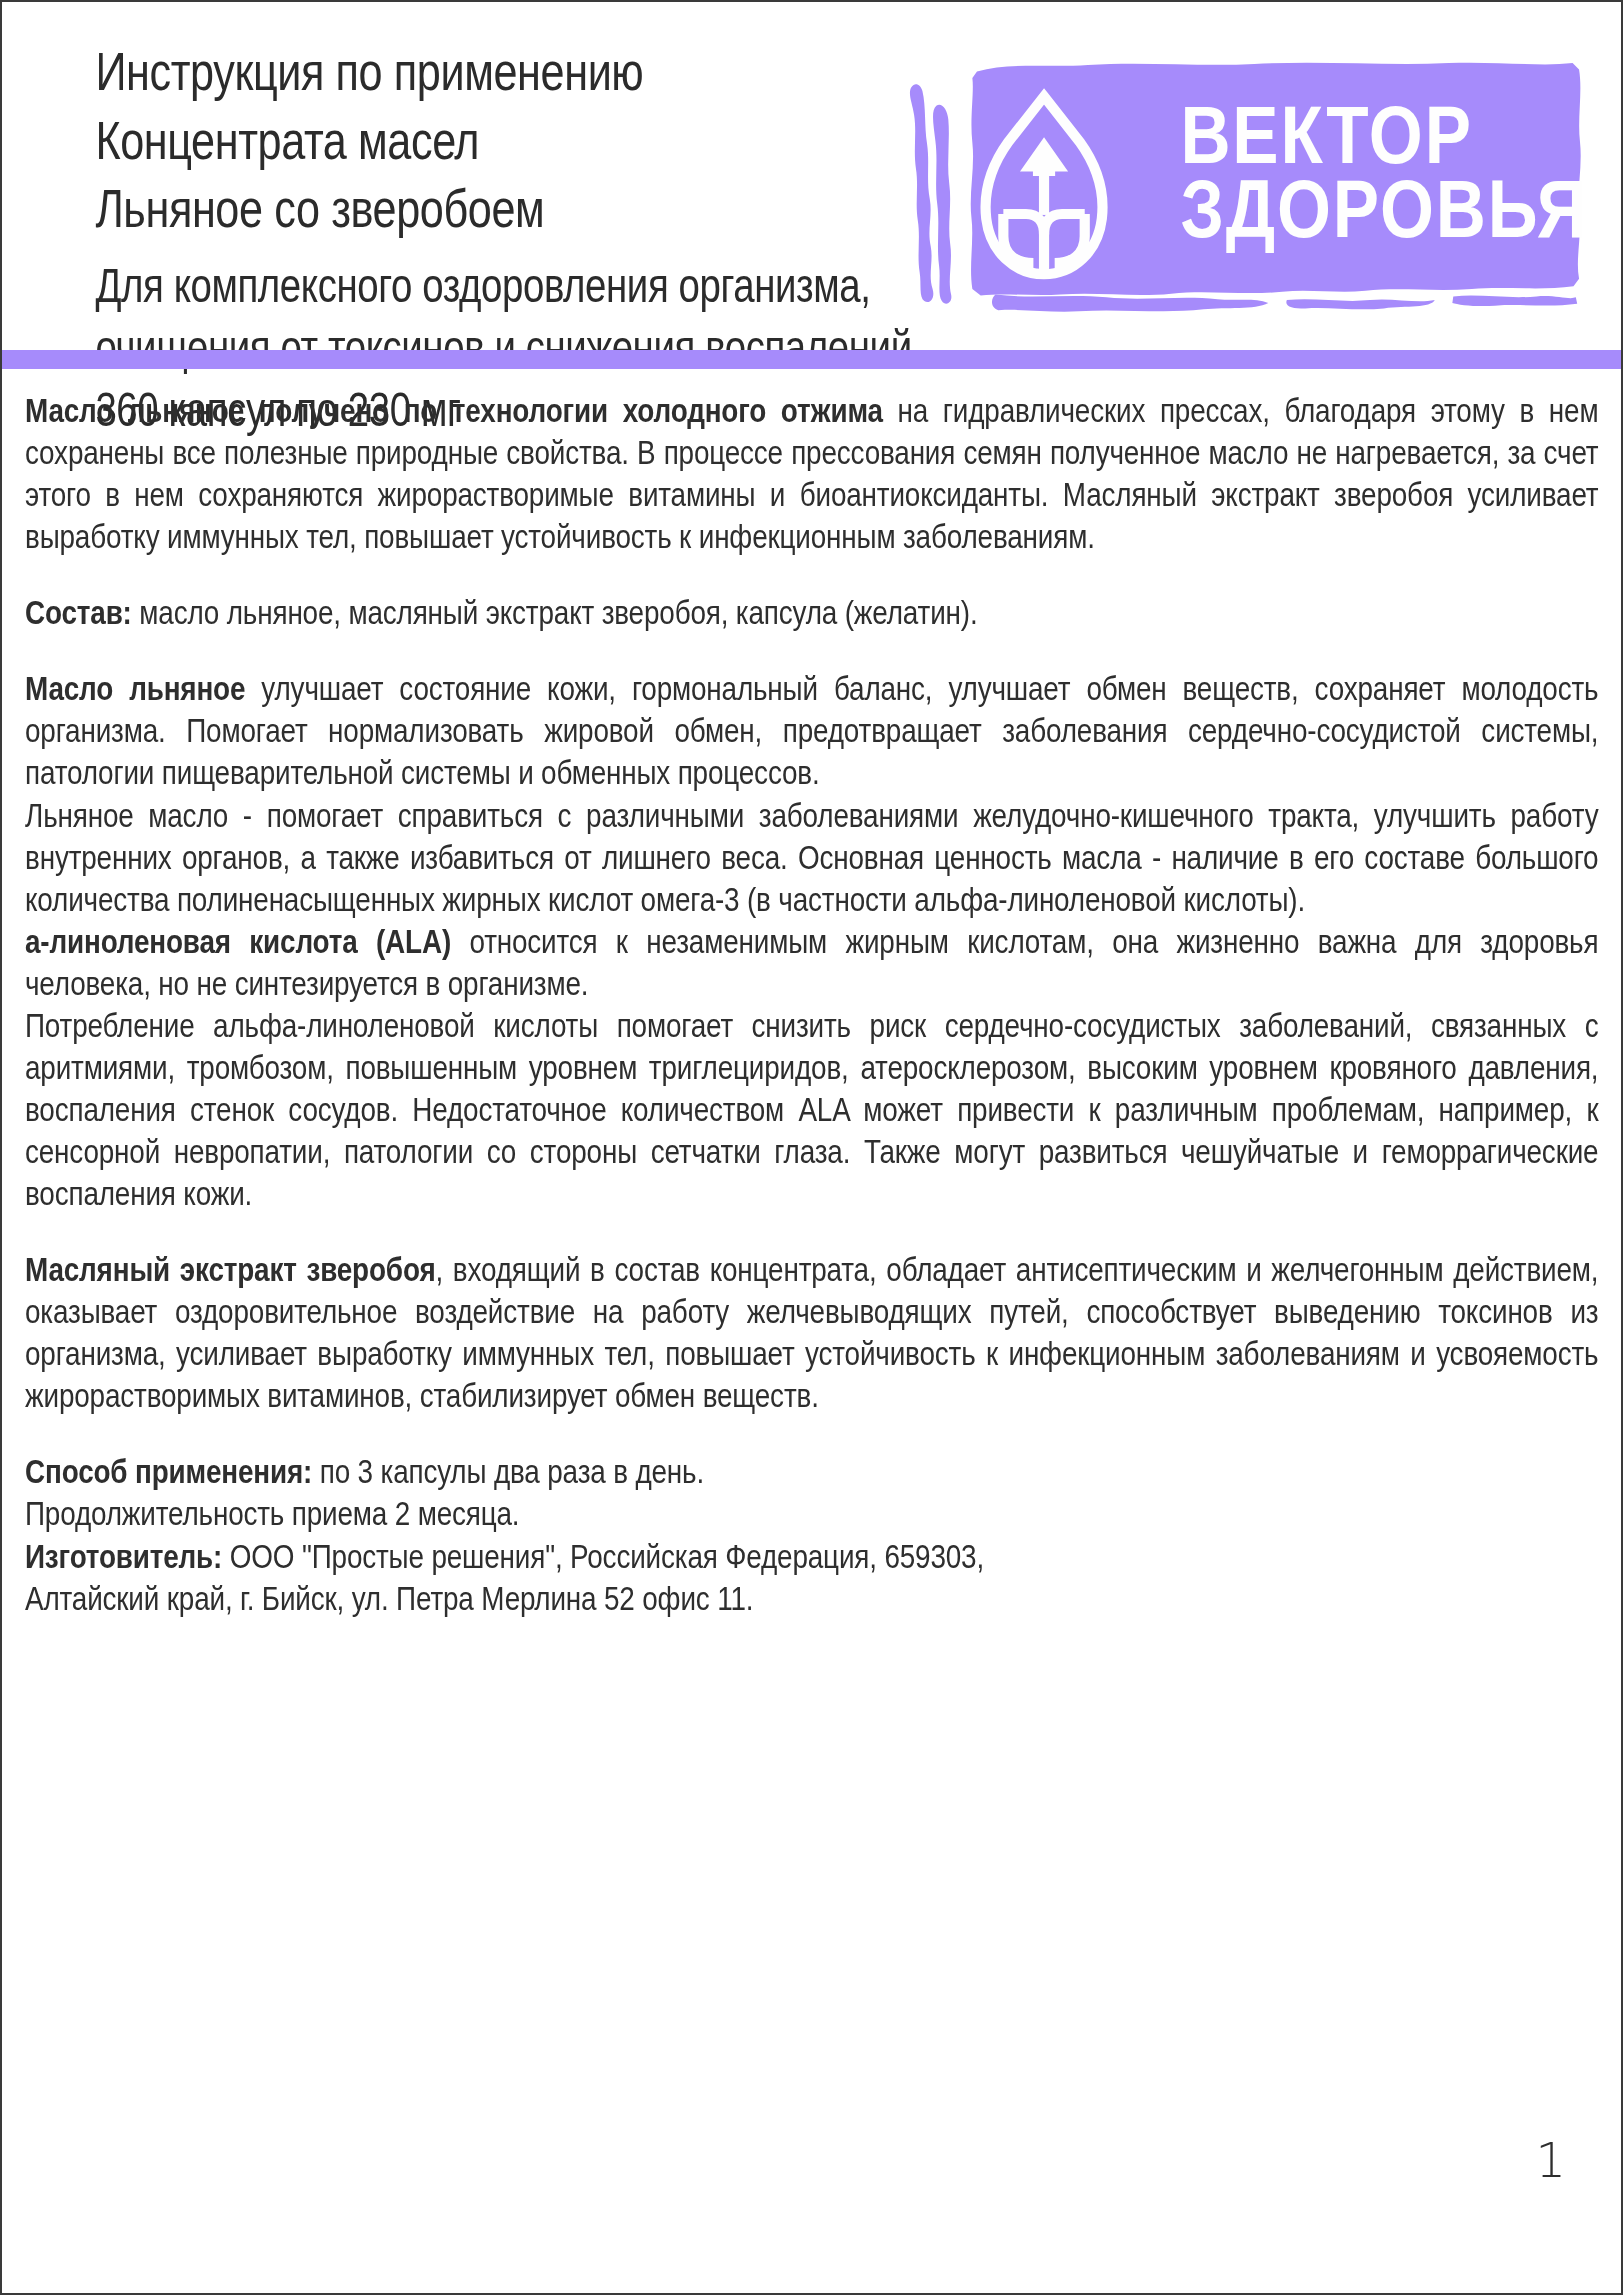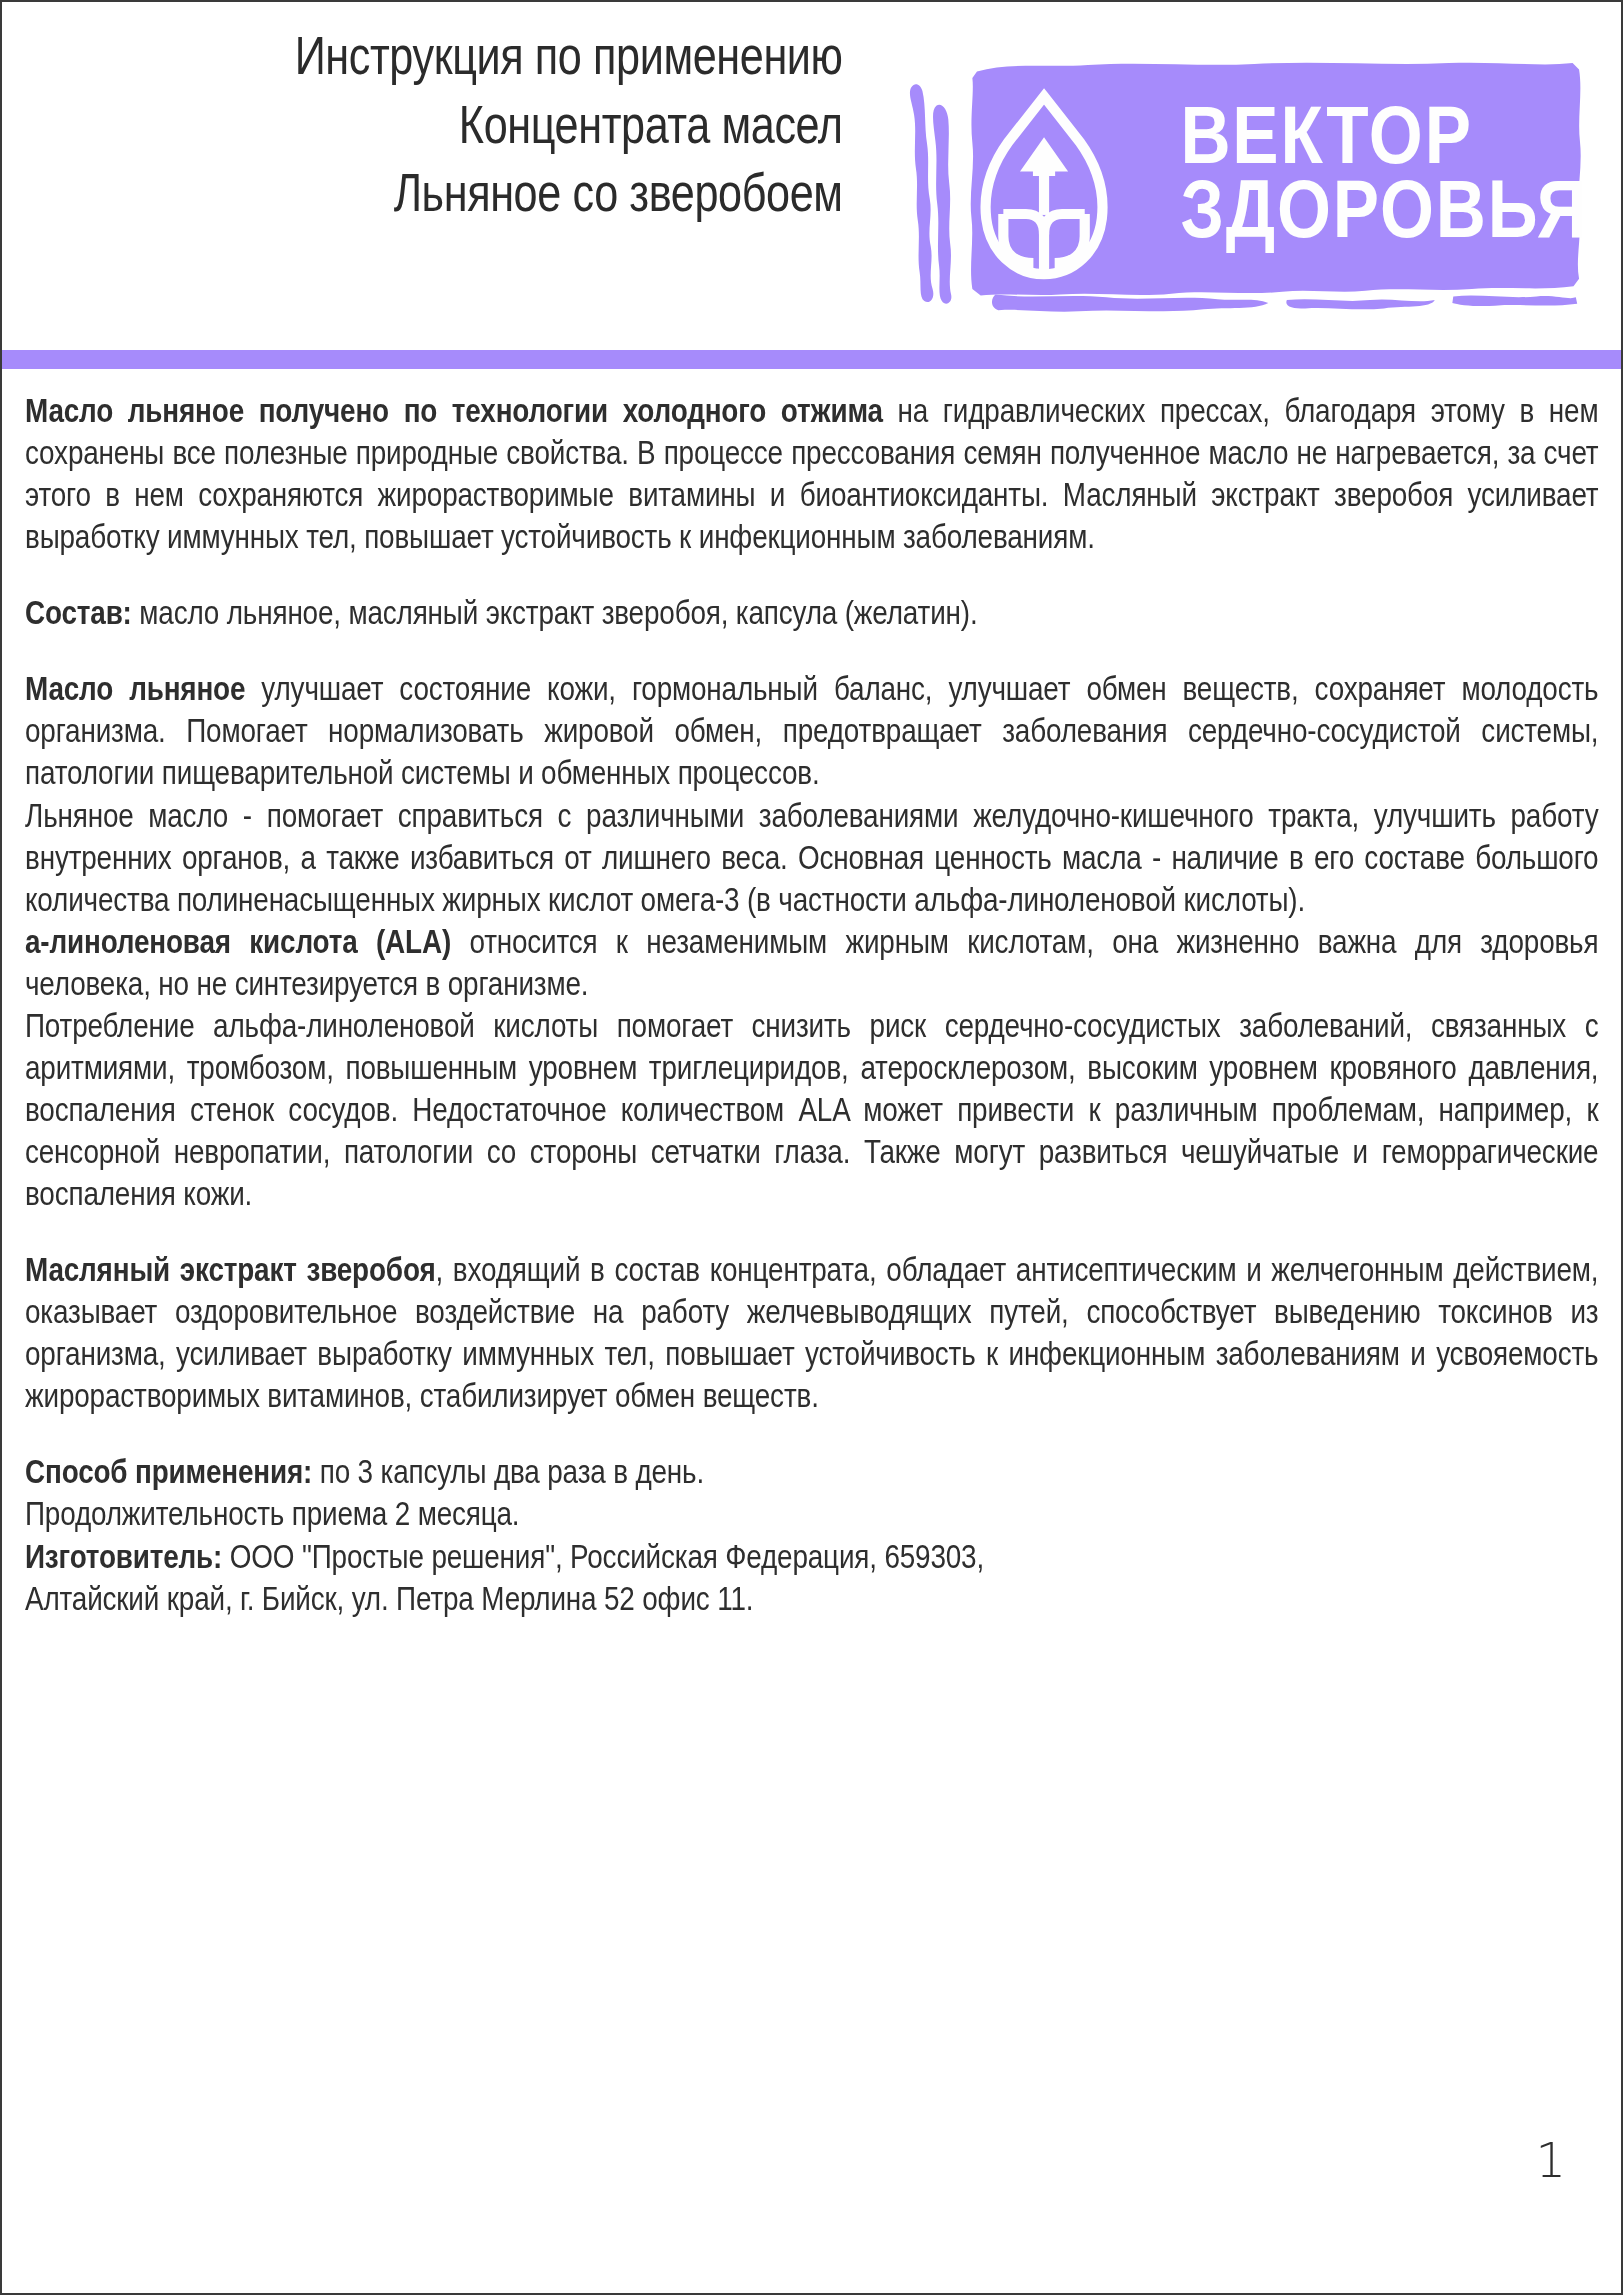--- a/index.html
+++ b/index.html
@@ -25,23 +25,23 @@
   
   .header {
     position: relative;
     height: 338px;
     box-sizing: border-box;
   }
 
   .header-titles {
     position: absolute;
     left: 0;
-    top: 19px;
+    top: 35px;
     width: 934px;
-    text-align: right;
+    text-align: left;
     color: #2b2b2b;
   }
 
   .title-line {
     font-size: 54px;
     line-height: 1.27;
     font-weight: 400;
     letter-spacing: -0.5px;
     transform: scaleX(0.80);
     transform-origin: center center;
@@ -123,20 +123,25 @@
 
 <div class="page">
 
   <div class="header">
 
     <div class="header-titles">
       <div class="title-line">Инструкция по применению</div>
       <div class="title-line">Концентрата масел</div>
       <div class="title-line">Льняное со зверобоем</div>
 
+      <div class="subtitle-block">
+        <div class="subtitle-line">Для комплексного оздоровления организма,</div>
+        <div class="subtitle-line">очищения от токсинов и снижения воспалений</div>
+        <div class="subtitle-line">360 капсул по 230 мг</div>
+      </div>
     </div>
 
     <div class="logo-wrap">
       <svg class="logo-svg" viewBox="0 0 1490 620" preserveAspectRatio="none" xmlns="http://www.w3.org/2000/svg">
 
         <path fill="#a68bfb" d="M18,130 C26,118 38,124 42,138 C50,172 46,214 52,252
                  C58,294 50,330 58,372 C64,408 52,438 60,474
                  C66,506 54,536 64,566 C70,586 58,600 46,592
                  C34,584 40,556 36,530 C30,492 38,456 32,418
                  C26,380 34,344 28,306 C22,266 30,228 24,190

